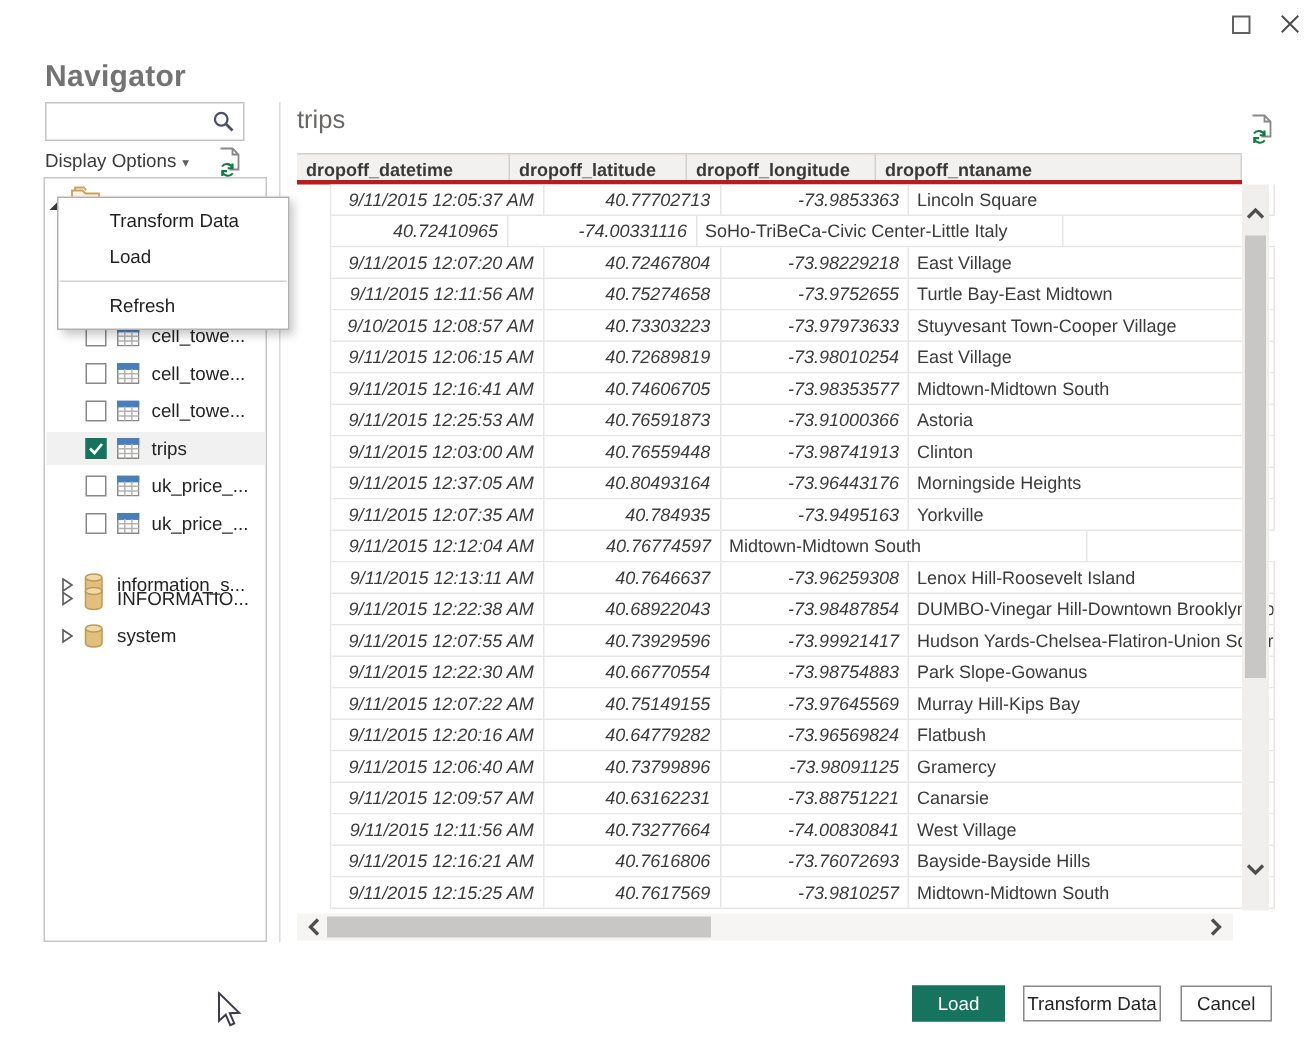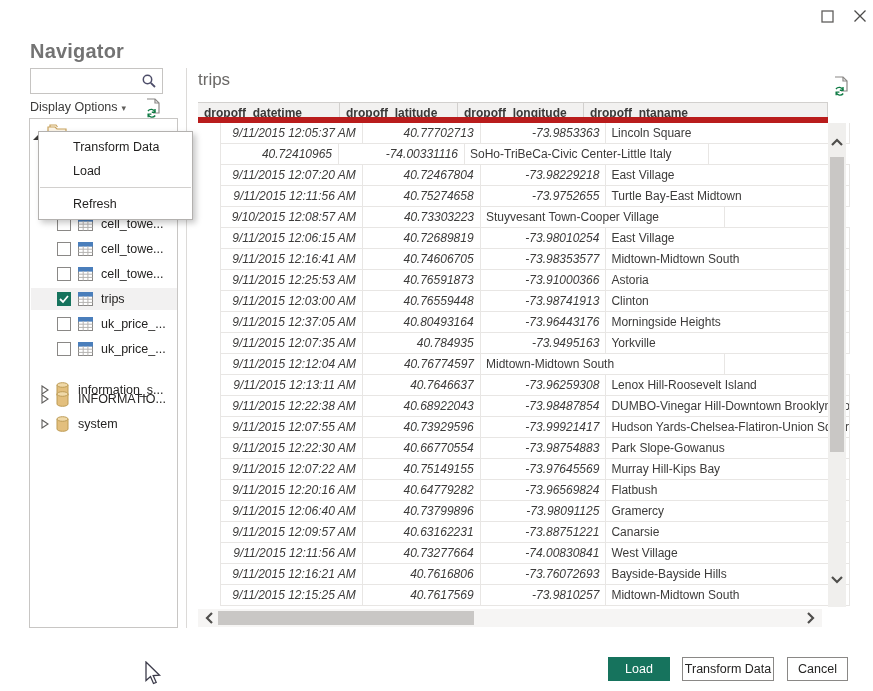--- a/index.html
+++ b/index.html
@@ -36,21 +36,21 @@
   .ctx-item { height:24px; line-height:24px; padding-left:34px; font-size:12.5px; color:#201f1e; cursor:default; }
   .ctx-sep { border-top:1px solid #d2d0ce; margin:4px 1px; }
 
   .v-sep { position:absolute; left:186px; top:68px; width:1px; height:560px; background:#dcdad8; }
 
   
   .preview-title { position:absolute; left:198px; top:70px; font-size:17px; color:#6b6967; }
   .refresh-preview { position:absolute; left:832px; top:76px; }
 
   .grid { position:absolute; left:198px; top:102px; width:648px; }
-  .grid-header { display:flex; height:21px; border-top:1px solid #d2d0ce; border-bottom:6px solid #b91c1c; background:#f2f1f0; width:630px; }
+  .grid-header { display:flex; height:21px; border-top:1px solid #d2d0ce; border-bottom:3px solid #b91c1c; background:#f2f1f0; width:630px; }
   .th { font-size:12px; font-weight:700; color:#3a3938; padding:3px 0 0 6px; border-right:1px solid #d2d0ce; overflow:hidden; white-space:nowrap; }
   .grid-body { width:630px; border-left:1px solid #e8e6e4;margin-left:22px; }
   .tr { display:flex; height:21px; border-bottom:1px solid #e8e6e4; background:#fff; }
   .td { font-size:12px; color:#3c3b3a; padding-top:3px; border-right:1px solid #e8e6e4; overflow:hidden; white-space:nowrap; }
   .c0 { width:142px; } .c1 { width:118px; } .c2 { width:126px; } .c3 { width:244px; }
   .td.c0,.td.c1,.td.c2 { font-style:italic; text-align:right; padding-right:6px; }
   .td.c3 { text-align:left; padding-left:5px; }
   .th.c0,.th.c1,.th.c2,.th.c3 { text-align:left; }
 
   
@@ -308,20 +308,21 @@
         </div>
         <div class="tr">
           <div class="td c0">9/11/2015 12:11:56 AM</div>
           <div class="td c1">40.75274658</div>
           <div class="td c2">-73.9752655</div>
           <div class="td c3">Turtle Bay-East Midtown</div>
         </div>
         <div class="tr">
           <div class="td c0">9/10/2015 12:08:57 AM</div>
           <div class="td c1">40.73303223</div>
+          <div class="td c2">-73.97973633</div>
           <div class="td c3">Stuyvesant Town-Cooper Village</div>
         </div>
         <div class="tr">
           <div class="td c0">9/11/2015 12:06:15 AM</div>
           <div class="td c1">40.72689819</div>
           <div class="td c2">-73.98010254</div>
           <div class="td c3">East Village</div>
         </div>
         <div class="tr">
           <div class="td c0">9/11/2015 12:16:41 AM</div>

